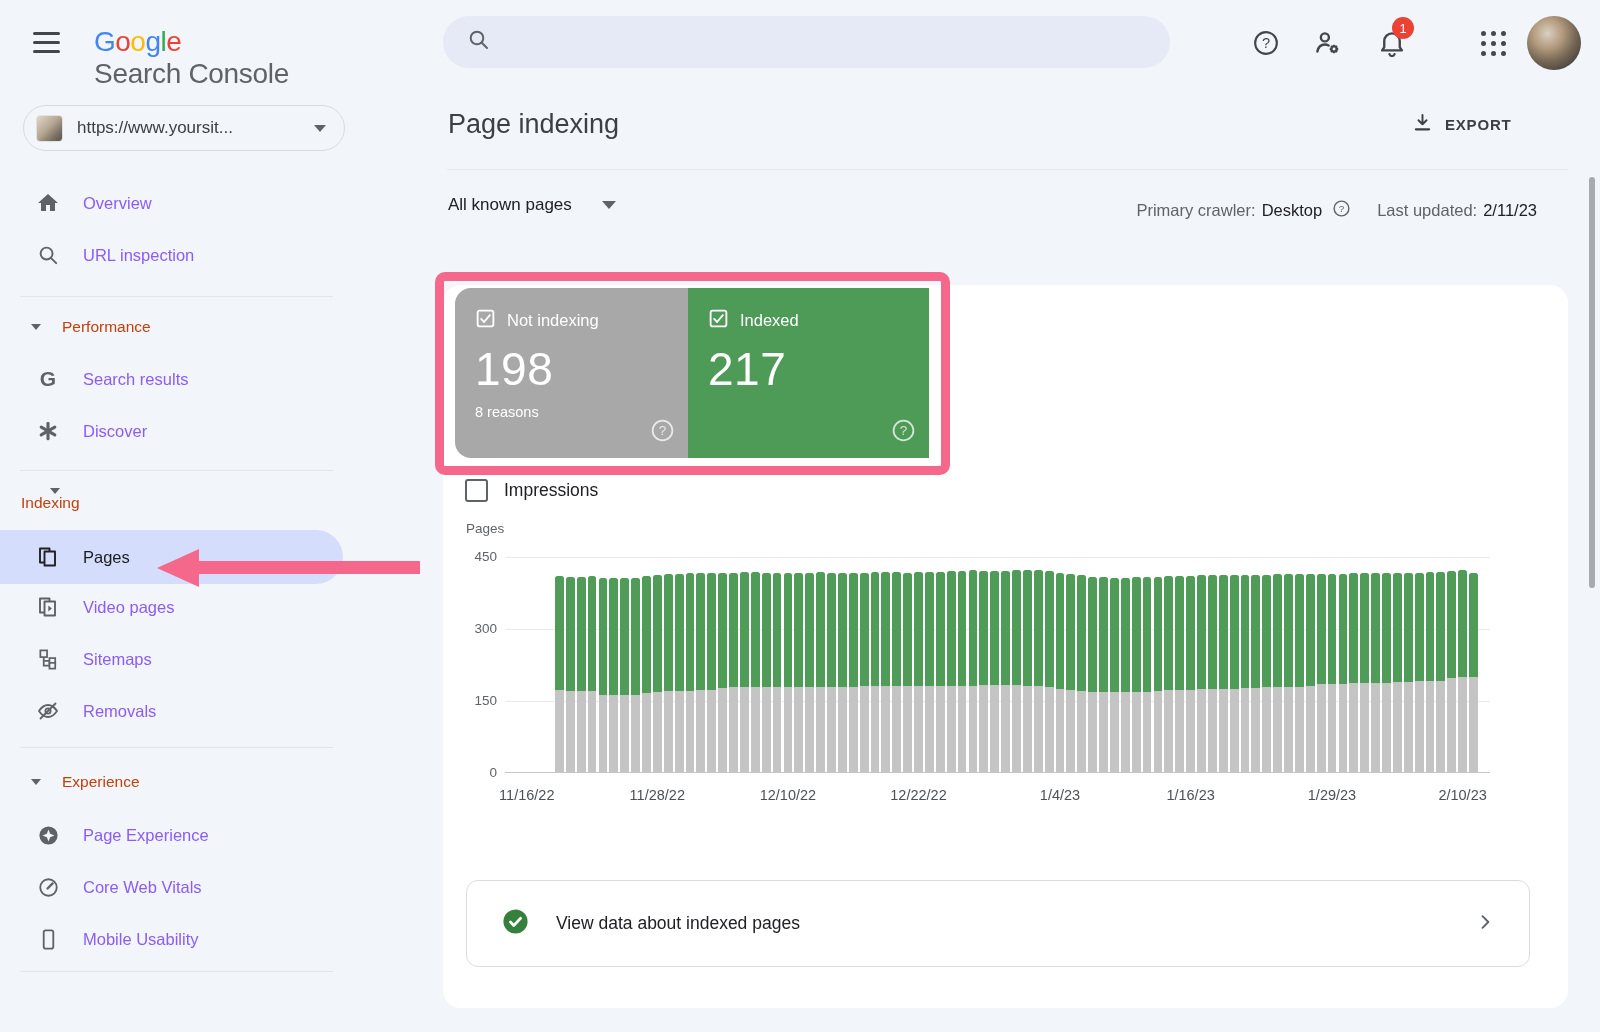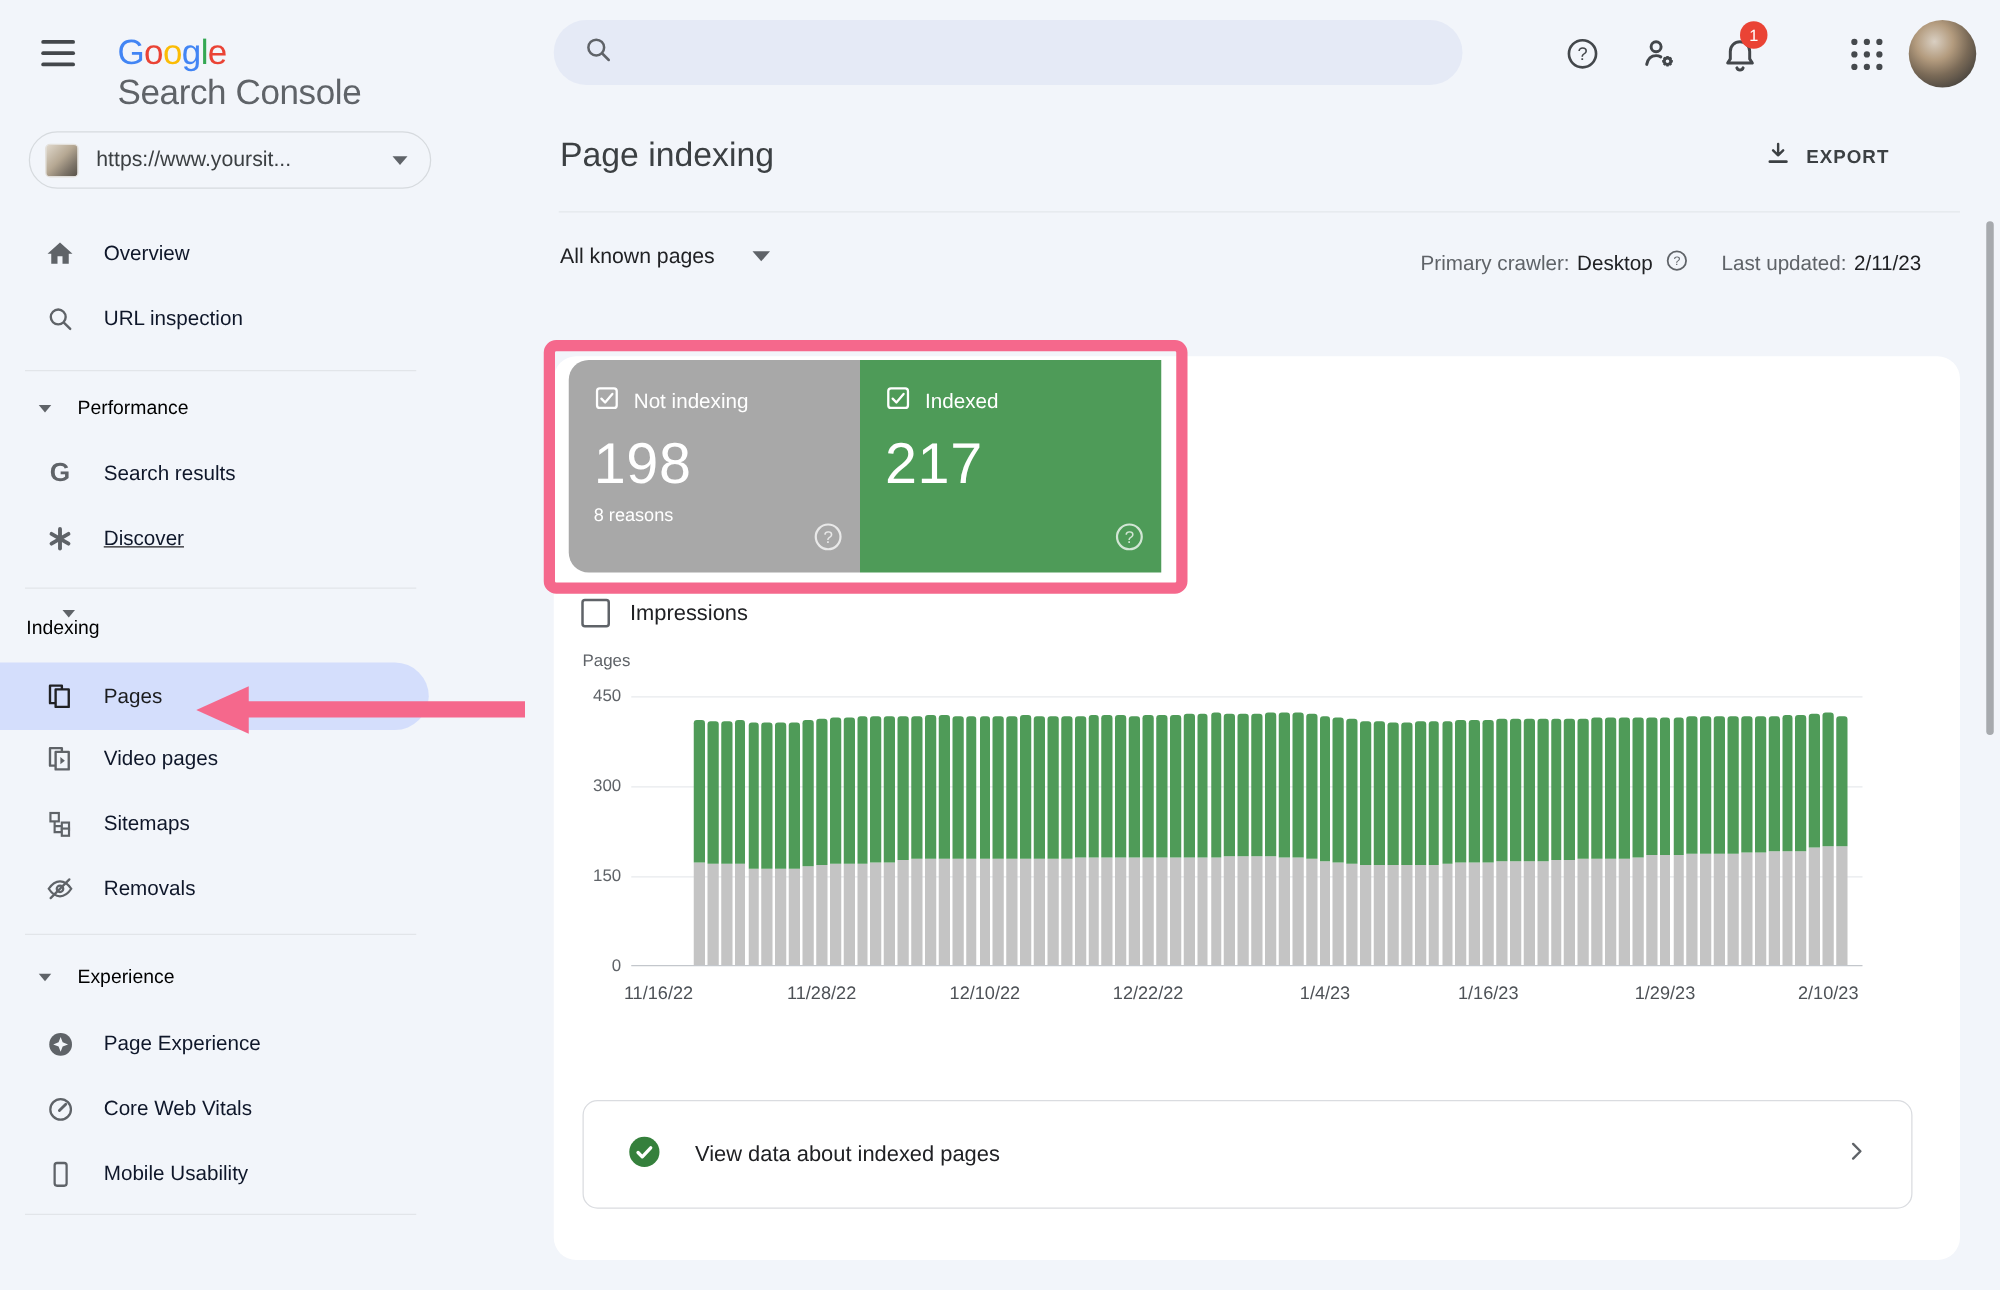--- a/index.html
+++ b/index.html
@@ -25,26 +25,26 @@
 
   
   .sidebar { position:absolute; left:0; top:85px; width:427px; height:947px; }
   .prop-pill { position:absolute; left:23px; top:20px; width:322px; height:46px; border:1.5px solid #d6dade; border-radius:23px; display:flex; align-items:center; padding:0 18px 0 12px; cursor:pointer; }
   .favicon { width:27px; height:27px; border-radius:4px; border:1px solid #e4e1dc;
              background:linear-gradient(135deg,#e0d8cc 0%,#b6a893 45%,#7d7468 75%,#585249 100%); }
   .prop-url { font-size:17px; color:#3c4043; margin-left:14px; flex:1; white-space:nowrap; }
   .caret { width:0; height:0; border-left:6px solid transparent; border-right:6px solid transparent; border-top:7px solid #5f6368; }
   .side-item { position:absolute; left:0; width:343px; height:52px; display:flex; align-items:center; cursor:pointer; }
   .side-item .ic { width:26px; margin-left:35px; display:flex; justify-content:center; align-items:center; }
-  .side-item .lbl { margin-left:22px; font-size:16.5px; color:#0f172a; }
+  .side-item .lbl { margin-left:22px; font-size:16.5px; color:#8b5cf6; }
   .side-item.sel { background:#d4defc; border-radius:0 27px 27px 0; height:54px; }
   .side-item.sel .lbl { color:#1b1c1e; }
   .sec-hdr { position:absolute; left:0; height:30px; display:flex; align-items:center; cursor:pointer; }
   .sec-hdr .caret { margin-left:31px; border-left-width:5px; border-right-width:5px; border-top-width:6px; }
-  .sec-hdr .lbl { margin-left:21px; font-size:15.5px; color:#000000; }
+  .sec-hdr .lbl { margin-left:21px; font-size:15.5px; color:#c2410c; }
   .divider { position:absolute; left:20px; width:313px; height:1px; background:#e2e5e9; }
 
   
   .arrow-head { position:absolute; left:157px; top:549px; width:0; height:0; border-top:19px solid transparent; border-bottom:19px solid transparent; z-index:6; }
   .arrow-tail { position:absolute; left:196px; top:561px; width:224px; height:13px; z-index:6; }
 
   
   .main { position:absolute; left:427px; top:85px; width:1173px; height:947px; }
   .page-title { position:absolute; left:21px; top:24px; font-size:27px; color:#3c4043; }
   .export-btn { position:absolute; left:985px; top:27px; display:flex; align-items:center; gap:12px; cursor:pointer; }
@@ -183,21 +183,21 @@
   <div class="divider" style="top:211px;"></div>
 
   <div class="sec-hdr" style="top:227px;">
     <span class="caret"></span>
     <span class="lbl">Performance</span>
   </div>
   <div class="side-item" style="top:268px;">
     <span class="ic" style="font-size:21px; font-weight:700; color:#5f6368;">G</span>
     <span class="lbl">Search results</span>
   </div>
-  <div class="side-item" style="top:320px;text-decoration:underline;">
+  <div class="side-item" style="top:320px;">
     <span class="ic">
         <svg width="22" height="22" viewBox="0 0 24 24" stroke="#5f6368" stroke-width="3.4" stroke-linecap="round">
           <line x1="12" y1="3.5" x2="12" y2="20.5"></line>
           <line x1="4.6" y1="7.75" x2="19.4" y2="16.25"></line>
           <line x1="19.4" y1="7.75" x2="4.6" y2="16.25"></line>
         </svg>
       </span>
     <span class="lbl">Discover</span>
   </div>
 

